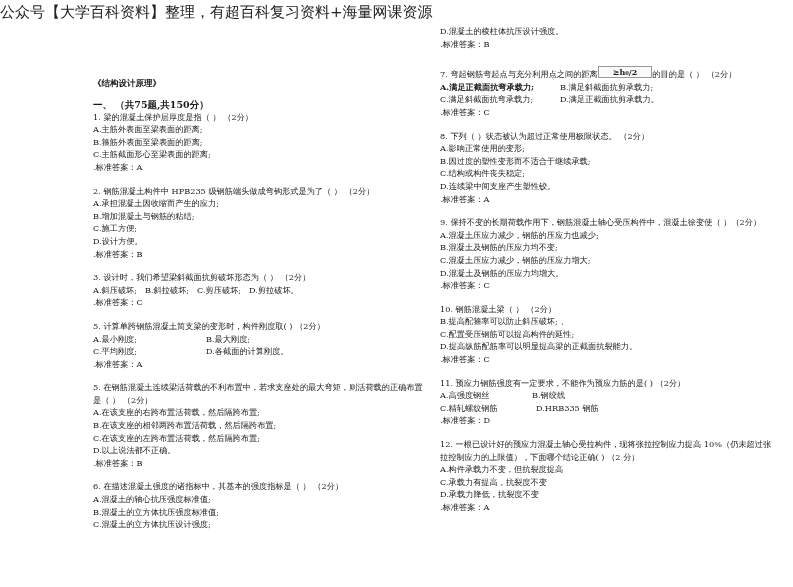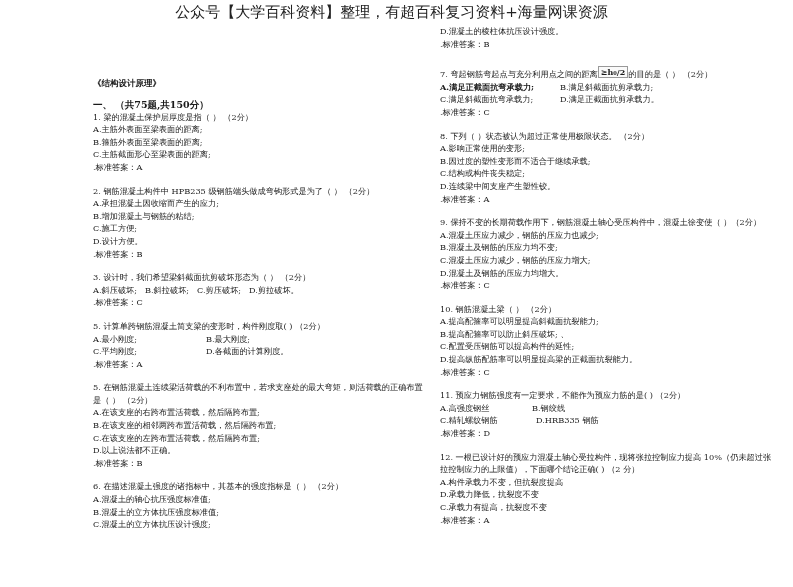--- a/index.html
+++ b/index.html
@@ -2,21 +2,21 @@
 <html><head>
   <meta charset="utf-8">
   <style>
     html, body { margin: 0; padding: 0; background: #ffffff; }
     body {
       width: 793px; height: 587px; position: relative; overflow: hidden;
       font-family: "DejaVu Serif", "Liberation Serif", serif;
       color: #1a1a1a;
     }
     .banner {
-      position: absolute; left: 0; top: 2px; width: 783px; text-align: center;
+      position: absolute; left: 0; top: 2px; width: 783px; text-align: left;
       font-size: 15px; line-height: 20px; color: #222;
       font-family: "DejaVu Serif", serif;
     }
     .col {
       position: absolute; font-size: 8.2px; line-height: 12.6px;
     }
     .col-left { left: 93px; top: 70px; width: 330px; }
     .col-right { left: 440px; top: 25px; width: 335px; }
     .doc-title {
       text-align: left; font-weight: bold; font-size: 8.5px;
@@ -29,21 +29,21 @@
     .q p { margin: 0; }
     .q .stem { }
     .opt-row { display: flex; }
     .opt-row span { display: inline-block; }
     .w4 span { width: 52px; }
     .w2 span:first-child { width: 113px; }
     .w2b span:first-child { width: 75px; font-weight: bold; }
     .answer { }
     .formula {
       display: inline-block; border: 1px solid #999; font-weight: bold;
-      font-size: 8px; line-height: 10px; padding: 0 2px; vertical-align: 2px;
+      font-size: 8px; line-height: 10px; padding: 0 14px; vertical-align: 2px;
       background: #fafafa;
     }
     .cont { margin: 0 0 11px 0; }
     .cont p { margin: 0; }
   </style>
 </head>
 <body>
 
 <div class="banner">公众号【大学百科资料】整理，有超百科复习资料+海量网课资源</div>
 
@@ -143,21 +143,20 @@
     <p class="stem">9. 保持不变的长期荷载作用下，钢筋混凝土轴心受压构件中，混凝土徐变使（ ）（2分）</p>
     <p>A.混凝土压应力减少，钢筋的压应力也减少;</p>
     <p>B.混凝土及钢筋的压应力均不变;</p>
     <p>C.混凝土压应力减少，钢筋的压应力增大;</p>
     <p>D.混凝土及钢筋的压应力均增大。</p>
     <p class="answer">.标准答案：C</p>
   </div>
 
   <div class="q">
     <p class="stem">10. 钢筋混凝土梁（ ） （2分）</p>
-    <p>A.提高配箍率可以明显提高斜截面抗裂能力;</p>
     <p>B.提高配箍率可以防止斜压破坏; 、</p>
     <p>C.配置受压钢筋可以提高构件的延性;</p>
     <p>D.提高纵筋配筋率可以明显提高梁的正截面抗裂能力。</p>
     <p class="answer">.标准答案：C</p>
   </div>
 
   <div class="q">
     <p class="stem">11. 预应力钢筋强度有一定要求，不能作为预应力筋的是( ) （2分）</p>
     <p class="opt-row">
       <span style="width:92px">A.高强度钢丝</span>
@@ -166,17 +165,17 @@
     <p class="opt-row">
       <span style="width:96px">C.精轧螺纹钢筋</span>
       <span>D.HRB335 钢筋</span>
     </p>
     <p class="answer">.标准答案：D</p>
   </div>
 
   <div class="q">
     <p class="stem">12. 一根已设计好的预应力混凝土轴心受拉构件，现将张拉控制应力提高 10%（仍未超过张拉控制应力的上限值），下面哪个结论正确( ) （2 分）</p>
     <p>A.构件承载力不变，但抗裂度提高</p>
+    <p>C.承载力有提高，抗裂度不变</p>
     <p>D.承载力降低，抗裂度不变</p>
-    <p>C.承载力有提高，抗裂度不变</p>
     <p class="answer">.标准答案：A</p>
   </div>
 </div>
 
 </body></html>

